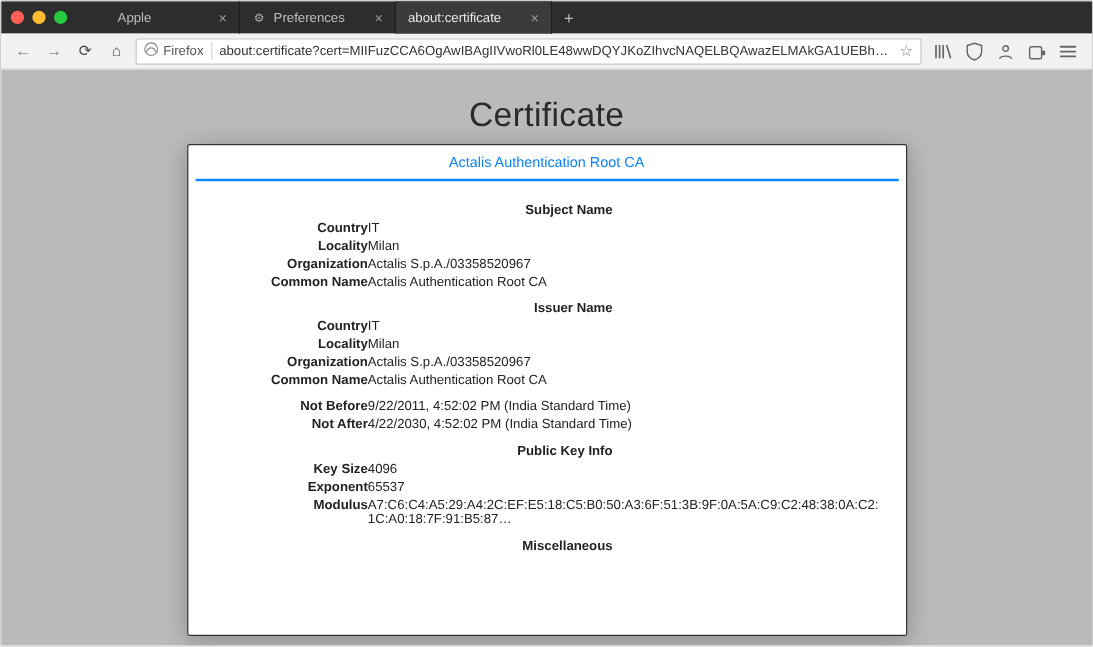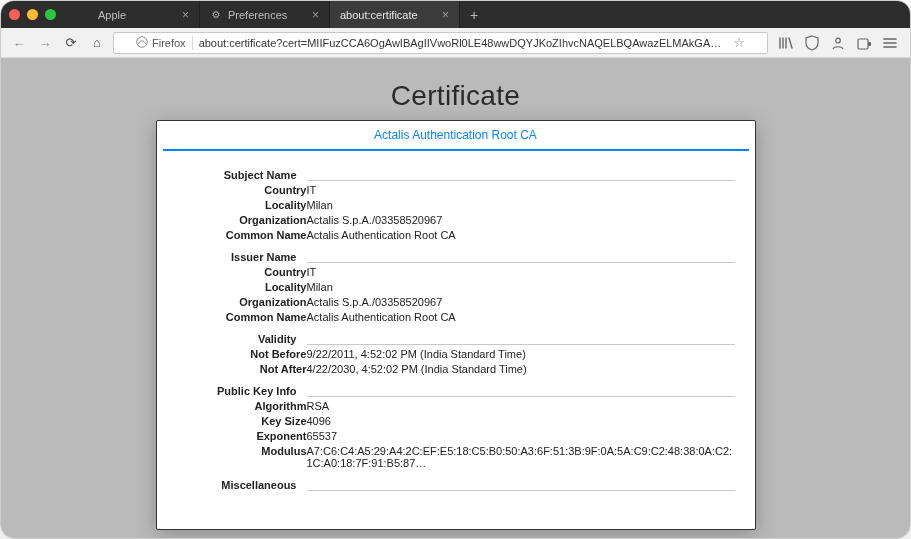--- a/index.html
+++ b/index.html
@@ -1,58 +1,58 @@
 <!DOCTYPE html>
 <html><head>
 <meta charset="utf-8">
 <style>
   * { box-sizing: border-box; margin: 0; padding: 0; }
   html, body { width: 911px; height: 539px; font-family: -apple-system, BlinkMacSystemFont, "Segoe UI", Helvetica, Arial, sans-serif; background: #fff; }
-  .window { width: 911px; height: 539px; border: 1px solid #cecece; border-radius: 14px; overflow: hidden; box-shadow: 0 10px 30px rgba(0,0,0,0.15); position: relative; }
+  .window { width: 911px; height: 539px; border: 1px solid #cecece; border-radius: 2px; overflow: hidden; box-shadow: 0 10px 30px rgba(0,0,0,0.15); position: relative; }
 
   
   .titlebar { height: 27px; background: #2d2d2d; display: flex; align-items: center; padding-left: 8px; }
   .traffic { display: flex; gap: 7px; align-items: center; margin-right: 14px; }
   .dot { width: 11px; height: 11px; border-radius: 50%; }
   .dot.red { background: #ff5f57; }
   .dot.yellow { background: #febc2e; }
   .dot.green { background: #28c840; }
   .tabs { display: flex; align-items: stretch; height: 100%; }
   .tab { display: flex; align-items: center; min-width: 130px; padding: 0 10px; color: #bfbfbf; font-size: 11px; border-right: 1px solid #1f1f1f; position: relative; gap: 6px; }
   .tab.active { background: #3b3b3b; color: #e8e8e8; }
   .tab .label { flex: 1; overflow: hidden; white-space: nowrap; text-overflow: ellipsis; }
   .tab .close { color: #9a9a9a; font-size: 12px; line-height: 1; }
   .tab .favicon { width: 12px; height: 12px; display: inline-flex; align-items: center; justify-content: center; font-size: 10px; color: #aaa; }
   .newtab { width: 28px; display: flex; align-items: center; justify-content: center; color: #bbb; font-size: 14px; }
 
   
   .toolbar { height: 30px; background: #f1f1f1; border-bottom: 1px solid #d8d8d8; display: flex; align-items: center; padding: 0 8px; gap: 6px; }
   .nav-btn { width: 20px; height: 20px; display: flex; align-items: center; justify-content: center; color: #8a8a8a; font-size: 13px; }
   .nav-btn.enabled { color: #4a4a4a; }
-  .urlbar { flex: 1; height: 22px; background: #fff; border: 1px solid #c8c8c8; border-radius: 2px; display: flex; align-items: center; padding: 0 22px; gap: 6px; font-size: 11px; color: #444; overflow: hidden; }
+  .urlbar { flex: 1; height: 22px; background: #fff; border: 1px solid #c8c8c8; border-radius: 2px; display: flex; align-items: center; padding: 0 6px; gap: 6px; font-size: 11px; color: #444; overflow: hidden; }
   .url-identity { display: flex; align-items: center; gap: 4px; color: #555; border-right: 1px solid #d8d8d8; padding-right: 6px; }
   .url-text { flex: 1; overflow: hidden; white-space: nowrap; text-overflow: ellipsis; color: #333; }
   .url-star { color: #888; font-size: 13px; }
   .right-icons { display: flex; align-items: center; gap: 10px; padding: 0 4px; color: #666; font-size: 13px; }
   .right-icons span, .right-icons svg { width: 16px; height: 16px; display: inline-flex; align-items: center; justify-content: center; }
 
   
   .page-area { position: relative; width: 100%; height: calc(100% - 57px); }
   .page-bg { position: absolute; inset: 0; background: #fff; }
   .dim { position: absolute; inset: 0; background: rgba(130,130,130,0.55); }
 
   .cert-heading { position: absolute; top: 22px; left: 0; right: 0; text-align: center; font-size: 28px; font-weight: 300; color: #2a2a2a; letter-spacing: 0.3px; }
 
   .cert-panel { position: absolute; top: 62px; left: 50%; transform: translateX(-50%); width: 600px; background: #fff; border: 1px solid #333; border-radius: 2px; box-shadow: 0 4px 20px rgba(0,0,0,0.25); height: 410px; overflow: hidden; }
 
   .cert-tab { height: 30px; display: flex; align-items: center; justify-content: center; font-size: 12px; color: #0a84ff; border-bottom: 2px solid #0a84ff; margin: 0 6px; }
 
   .cert-body { padding: 8px 20px 0 20px; font-size: 11px; color: #222; }
   .section { margin-top: 10px; }
-  .section .sec-title-row { display: flex; align-items: flex-end; }
+  .section .sec-title-row { display: flex; align-items: center; flex-direction: column; }
   .sec-label { width: 130px; text-align: right; font-weight: 700; padding-right: 10px; }
   .sec-rule { flex: 1; height: 1px; background: #c8c8c8; }
   .row { display: flex; margin-top: 3px; }
   .row .k { width: 130px; text-align: right; font-weight: 700; }
   .row .v { flex: 1; word-break: break-all; }
 
 </style>
 </head>
 <body>
 
@@ -181,43 +181,35 @@
             <div class="row">
               <div class="k">Organization</div>
               <div class="v">Actalis S.p.A./03358520967</div>
             </div>
             <div class="row">
               <div class="k">Common Name</div>
               <div class="v">Actalis Authentication Root CA</div>
             </div>
           </div>
           <div class="section">
-            <div class="sec-title-row">
-              <div class="sec-label">Validity</div>
-              <div class="sec-rule"></div>
-            </div>
             <div class="row">
               <div class="k">Not Before</div>
               <div class="v">9/22/2011, 4:52:02 PM (India Standard Time)</div>
             </div>
             <div class="row">
               <div class="k">Not After</div>
               <div class="v">4/22/2030, 4:52:02 PM (India Standard Time)</div>
             </div>
           </div>
           <div class="section">
             <div class="sec-title-row">
               <div class="sec-label">Public Key Info</div>
               <div class="sec-rule"></div>
             </div>
             <div class="row">
-              <div class="k">Algorithm</div>
-              <div class="v">RSA</div>
-            </div>
-            <div class="row">
               <div class="k">Key Size</div>
               <div class="v">4096</div>
             </div>
             <div class="row">
               <div class="k">Exponent</div>
               <div class="v">65537</div>
             </div>
             <div class="row">
               <div class="k">Modulus</div>
               <div class="v">A7:C6:C4:A5:29:A4:2C:EF:E5:18:C5:B0:50:A3:6F:51:3B:9F:0A:5A:C9:C2:48:38:0A:C2:1C:A0:18:7F:91:B5:87…</div>

